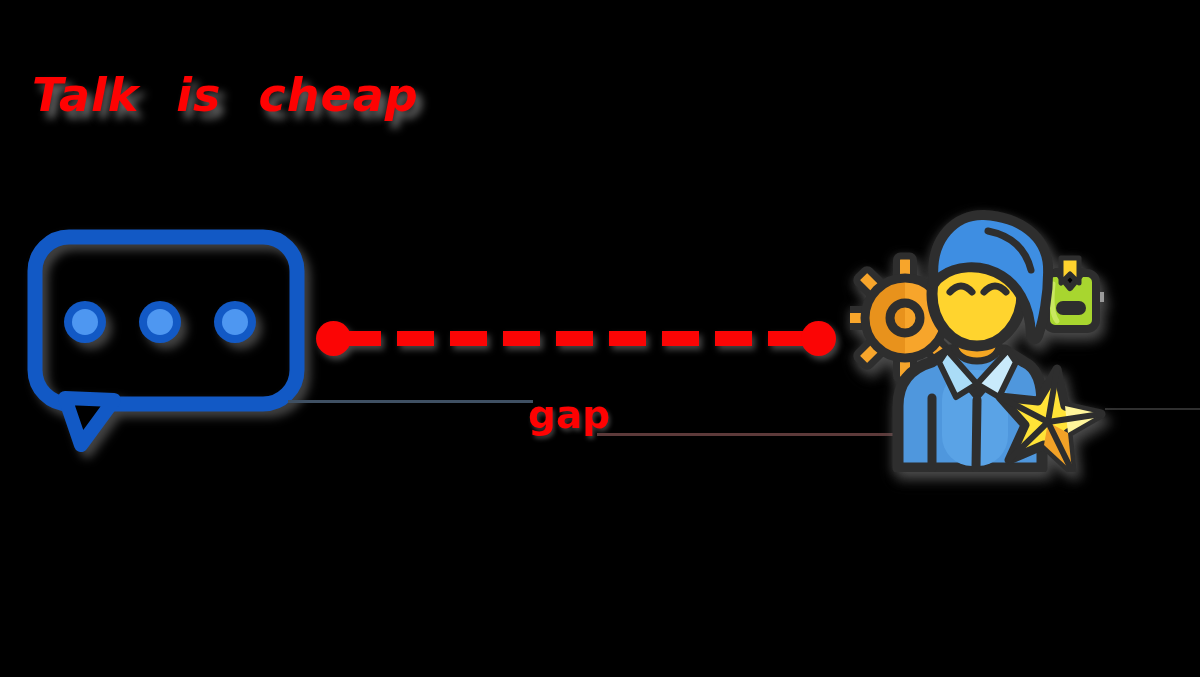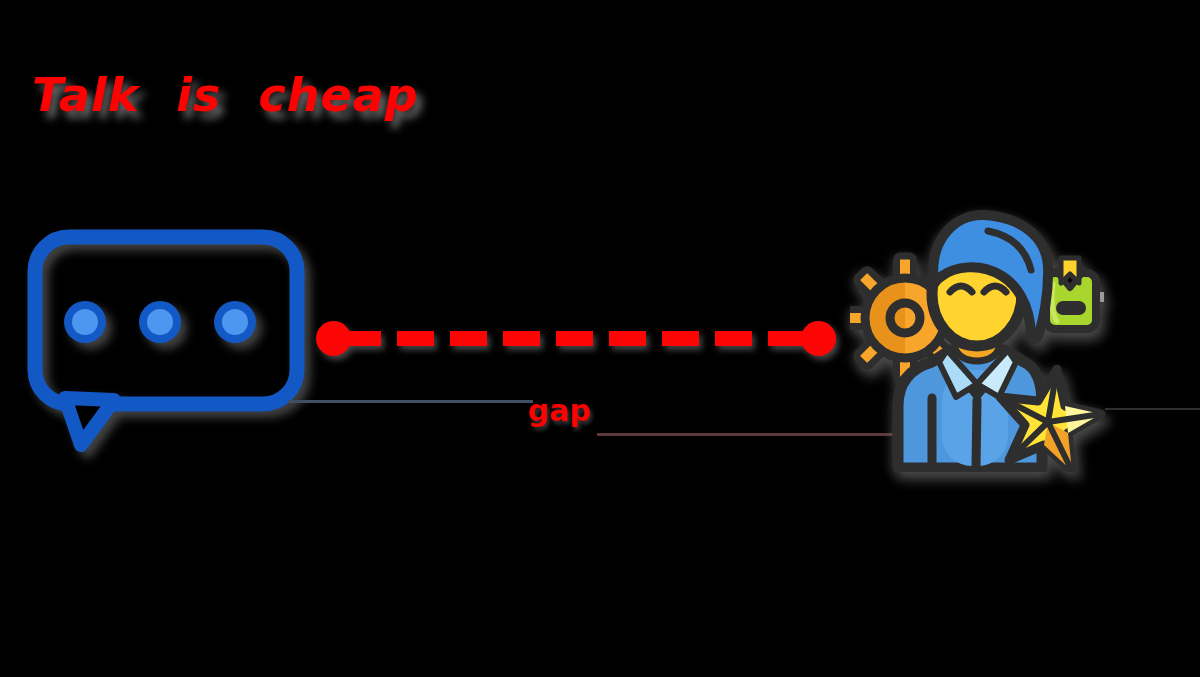--- a/index.html
+++ b/index.html
@@ -50,21 +50,21 @@
   .endpoint.right{right:0;}
   .dash-strip{position:absolute;left:28px;right:28px;top:11px;height:15px;
     background:repeating-linear-gradient(90deg,var(--dash_red) 0 37px,transparent 37px 53px);}
   .leader-left{position:absolute;left:288px;top:400px;width:245px;height:3px;
     background:var(--leader_left);}
   .leader-right{position:absolute;left:597px;top:433px;width:296px;height:3px;
     background:var(--leader_right);}
   .faint-line{position:absolute;left:1105px;top:408px;width:95px;height:2px;
     background:rgba(170,170,170,0.28);}
   .gap-label{position:absolute;left:528px;top:394px;color:var(--gap_red);
-    font-size:30px;font-weight:bold;line-height:1.1;
+    font-size:39px;font-weight:bold;line-height:1.1;
     text-shadow:2px 3px 4px rgba(120,120,120,0.5);}
   .person-svg{position:absolute;left:850px;top:200px;
     filter:drop-shadow(5px 7px 6px rgba(110,110,110,0.55)) drop-shadow(-3px 2px 5px rgba(90,90,90,0.4));}
   .ol{stroke:var(--outline_dark);}
 </style>
 </head>
 <body>
 
 <div id="canvas">
 

